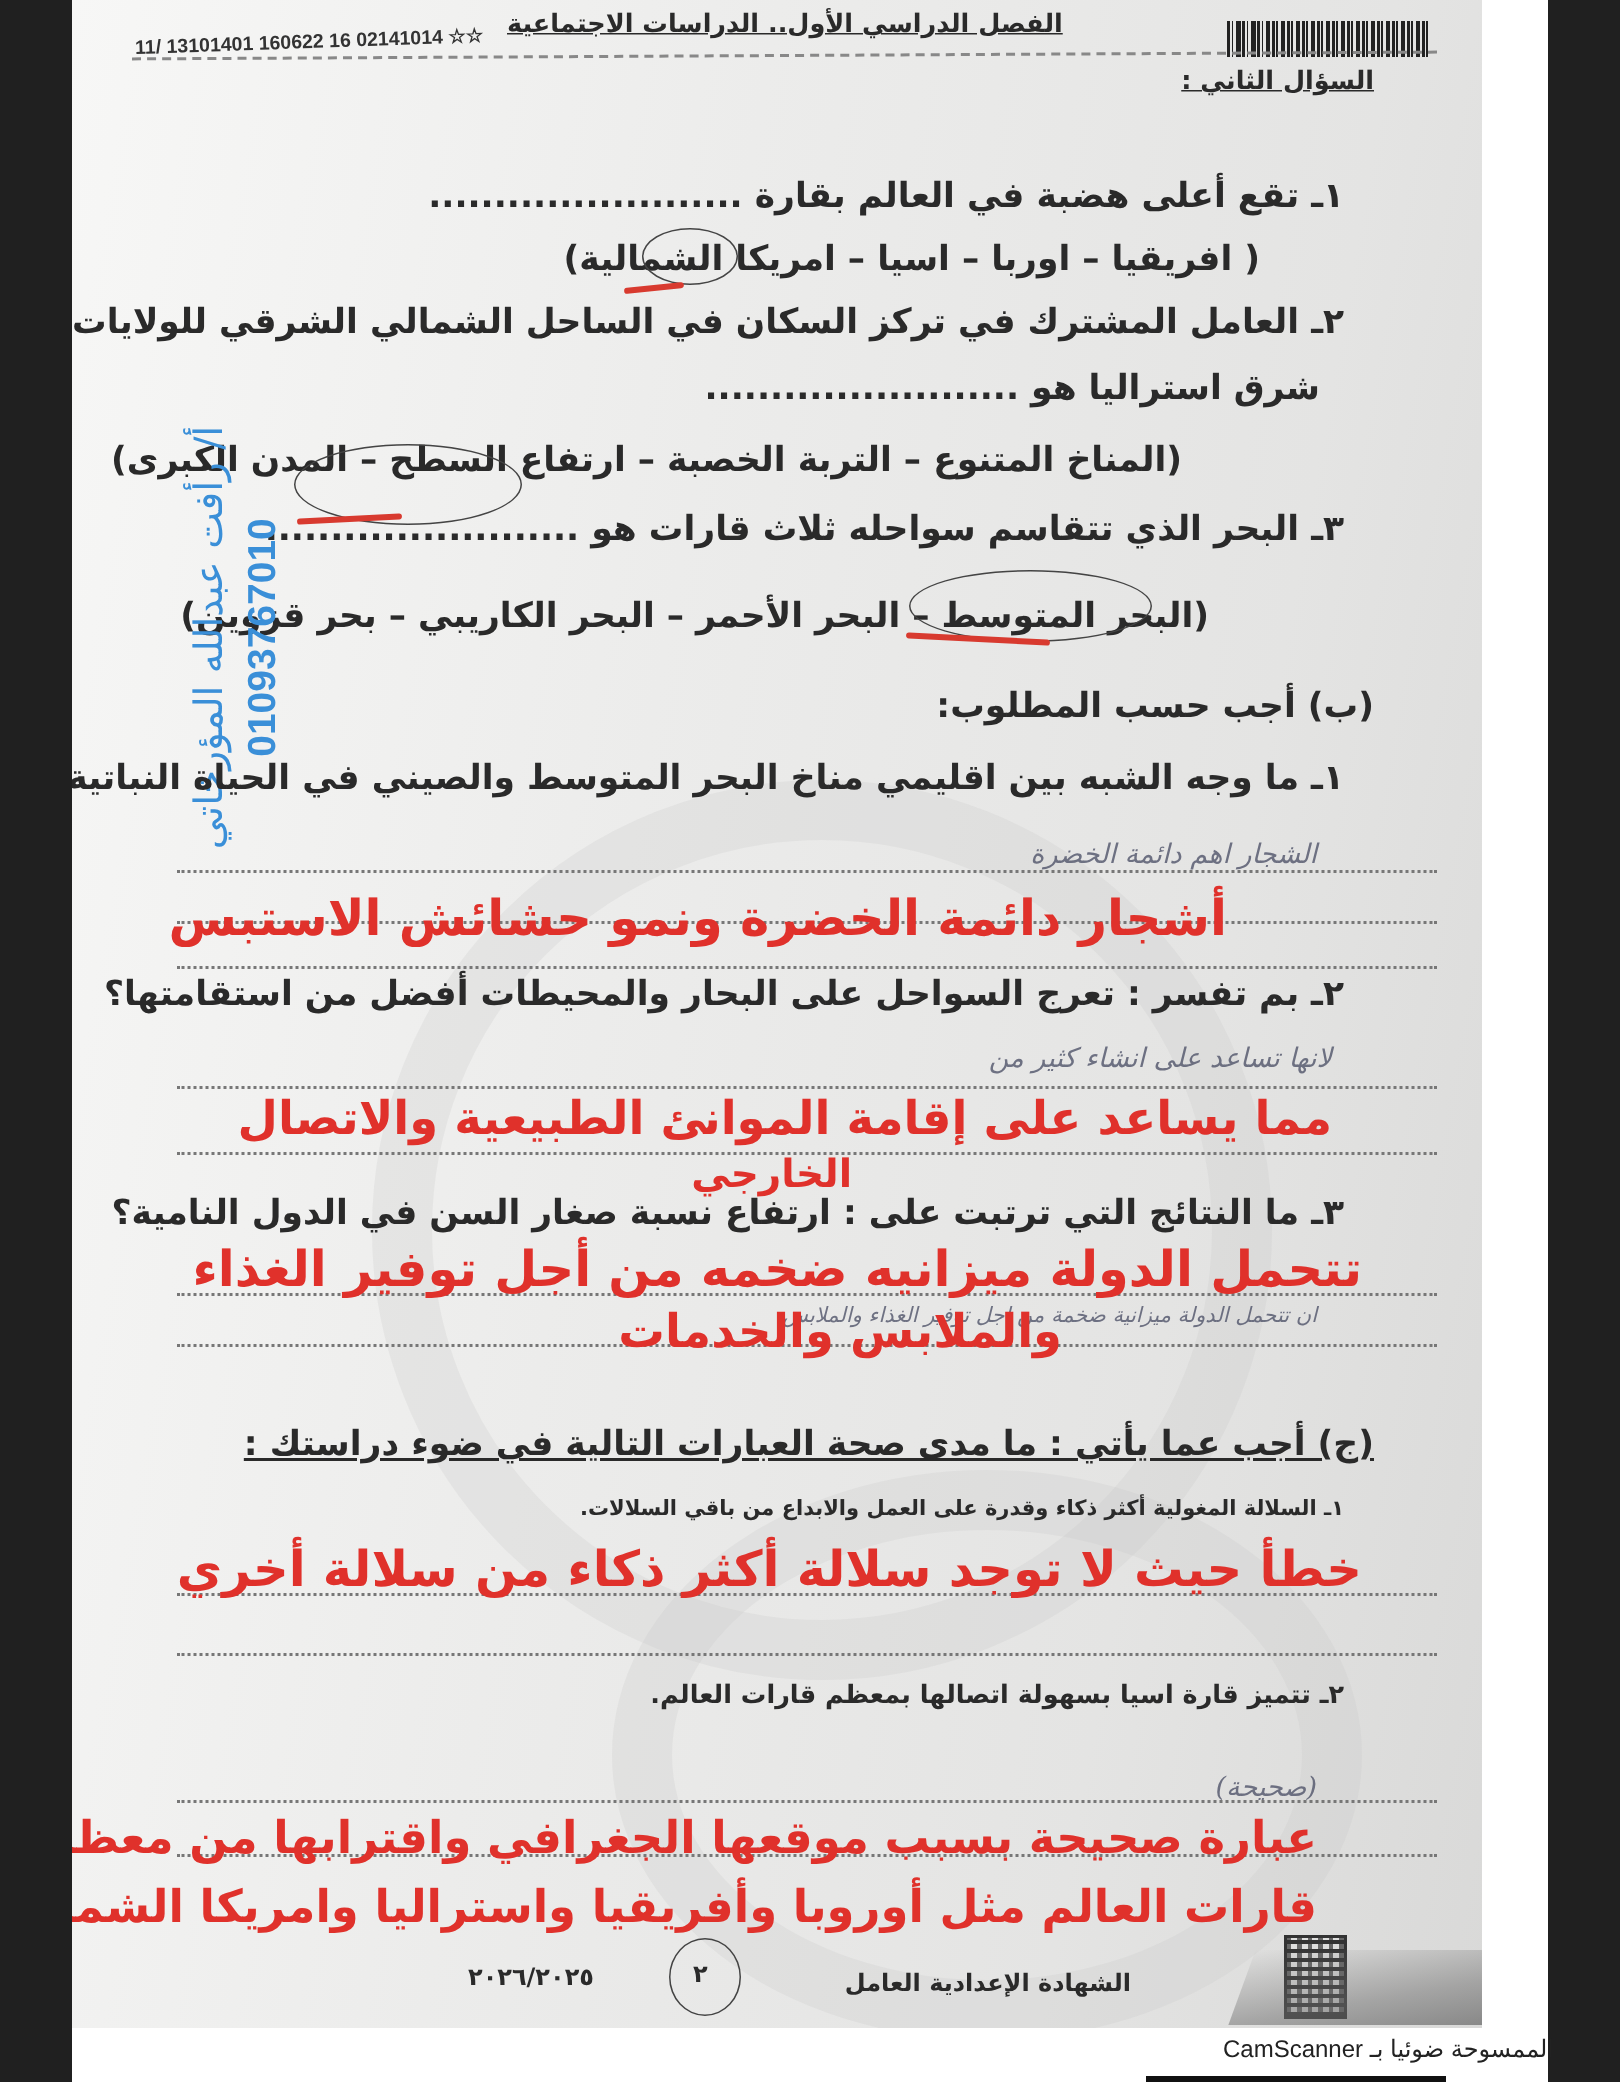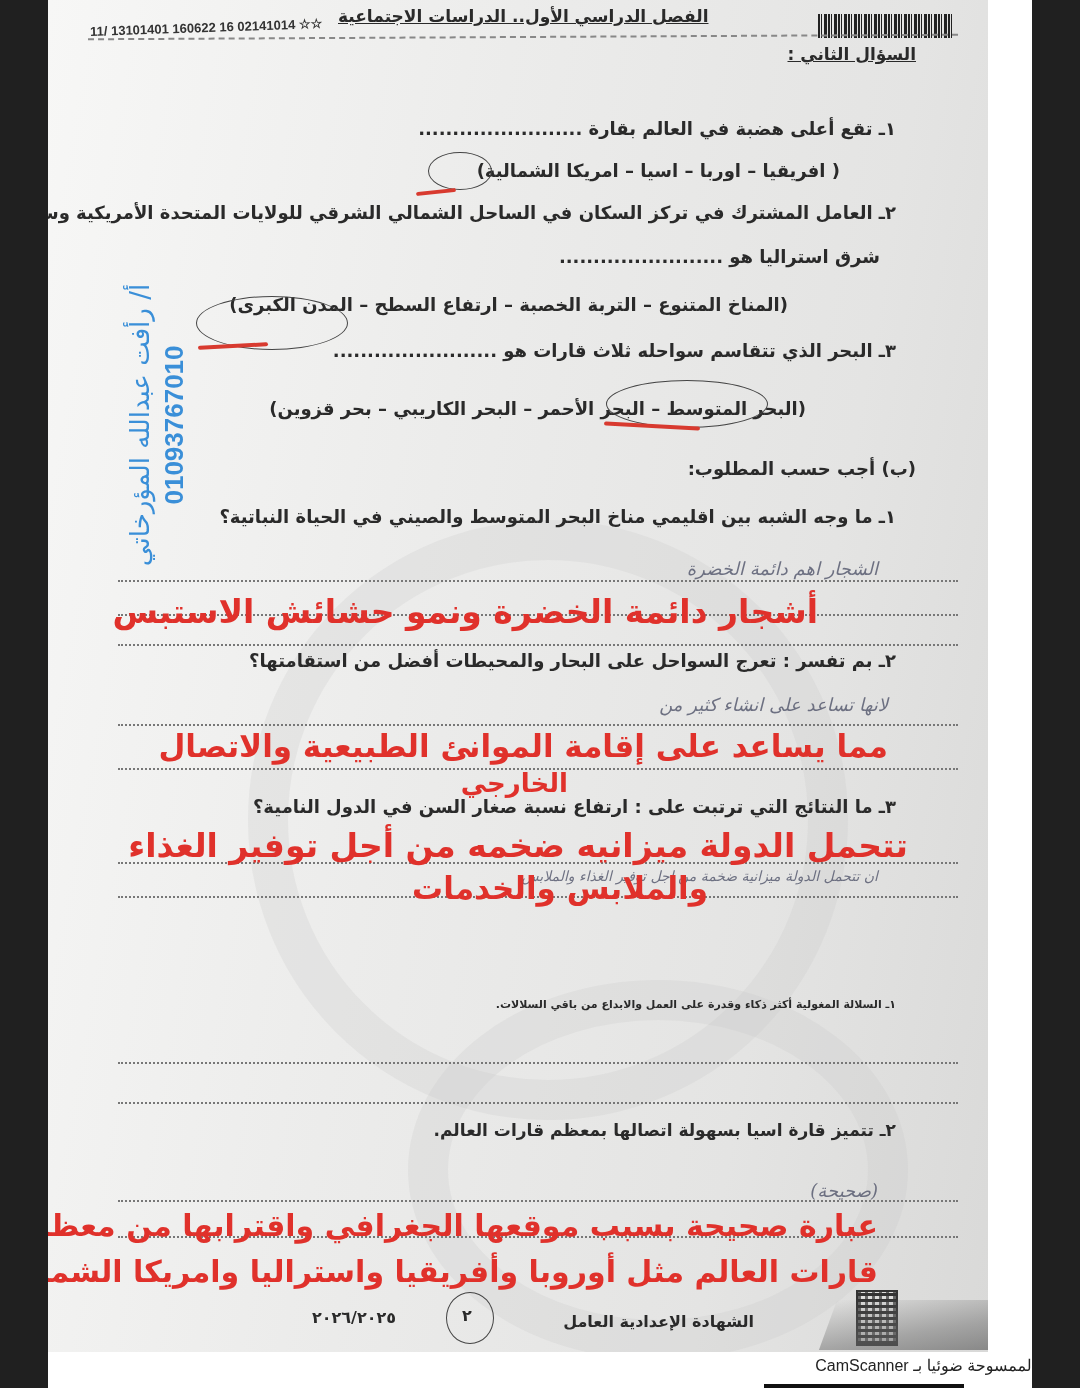--- a/index.html
+++ b/index.html
@@ -15,21 +15,21 @@
     position:absolute; left:48px; top:0; width:940px; height:1352px;
     background: linear-gradient(100deg, #f7f7f6 0%, #ececeb 40%, #e4e4e3 75%, #d9d9d8 100%);
     overflow:hidden;
   }
   .paper-shadow {
     position:absolute; left:780px; top:1300px; width:180px; height:50px;
     background: linear-gradient(170deg, rgba(140,140,140,0) 0%, rgba(110,110,110,0.5) 60%, rgba(80,80,80,0.6) 100%);
     transform: skewX(-20deg);
   }
   .rtl { direction:rtl; text-align:right; }
-  .print { color:#2a2a2a; font-weight:bold; font-size:18px; position:absolute; white-space:nowrap; }
+  .print { color:#2a2a2a; font-weight:bold; font-size:23px; position:absolute; white-space:nowrap; }
   .underline { text-decoration: underline; }
   .barcode {
     position:absolute; left:770px; top:14px; width:136px; height:24px;
     background: repeating-linear-gradient(90deg, #222 0 2px, transparent 2px 3px, #222 3px 4px, transparent 4px 6px, #222 6px 9px, transparent 9px 10px);
   }
   .code-line {
     position:absolute; left:42px; top:20px; color:#333; font-size:13px; font-weight:bold;
     transform: rotate(-2deg); white-space:nowrap; font-family:"Liberation Sans", sans-serif;
   }
   .dash-rule {
@@ -134,23 +134,25 @@
   <div class="red-answer" style="right:100px; top:728px; font-size:31px;">مما يساعد على إقامة الموانئ الطبيعية والاتصال</div>
   <div class="red-answer" style="right:420px; top:768px; font-size:26px;text-align:right;">الخارجي</div>
 
   <div class="print rtl" style="right:92px; top:796px;">٣ـ ما النتائج التي ترتبت على : ارتفاع نسبة صغار السن في الدول النامية؟</div>
   <div class="dotted-line" style="left:70px; top:862px; width:840px;"></div>
   <div class="dotted-line" style="left:70px; top:896px; width:840px;"></div>
   <div class="pen" style="right:110px; top:868px; font-size:14px;">ان تتحمل الدولة ميزانية ضخمة من اجل توفير الغذاء والملابس</div>
   <div class="red-answer" style="right:280px; top:870px; font-size:31px;">والملابس والخدمات</div>
   <div class="red-answer" style="right:80px; top:826px; font-size:33px;">تتحمل الدولة ميزانيه ضخمه من أجل توفير الغذاء</div>
 
-  <div class="print rtl" style="right:92px; top:998px; font-size:11px;">١ـ السلالة المغولية أكثر ذكاء وقدرة على العمل والابداع من باقي السلالات.</div>
+  <div class="print rtl underline" style="right:72px; top:950px;">(ج) أجب عما يأتي : ما مدى صحة العبارات التالية في ضوء دراستك :</div>
+  <div class="print rtl" style="right:92px; top:998px; font-size:14px;">١ـ السلالة المغولية أكثر ذكاء وقدرة على العمل والابداع من باقي السلالات.</div>
   <div class="dotted-line" style="left:70px; top:1062px; width:840px;"></div>
   <div class="dotted-line" style="left:70px; top:1102px; width:840px;"></div>
+  <div class="red-answer" style="right:80px; top:1026px; font-size:33px;">خطأ حيث لا توجد سلالة أكثر ذكاء من سلالة أخري</div>
 
   <div class="print rtl" style="right:92px; top:1120px; font-size:17px;">٢ـ تتميز قارة اسيا بسهولة اتصالها بمعظم قارات العالم.</div>
   <div class="dotted-line" style="left:70px; top:1200px; width:840px;"></div>
   <div class="dotted-line" style="left:70px; top:1236px; width:840px;"></div>
   <div class="pen" style="right:110px; top:1180px;">(صحيحة)</div>
   <div class="red-answer" style="right:110px; top:1208px; font-size:30px;">عبارة صحيحة بسبب موقعها الجغرافي واقترابها من معظم</div>
   <div class="red-answer" style="right:110px; top:1254px; font-size:30px;">قارات العالم مثل أوروبا وأفريقيا واستراليا وامريكا الشمالية</div>
 
   <div class="qr"></div>
   <div class="print rtl" style="right:234px; top:1312px; font-size:16px;">الشهادة الإعدادية العامل</div>

